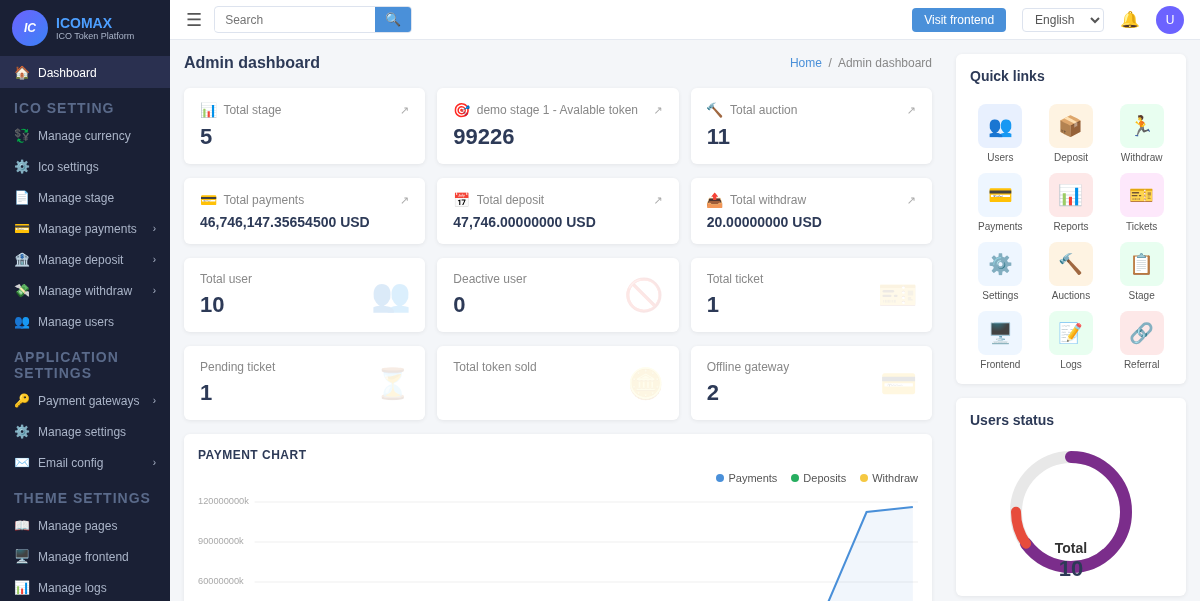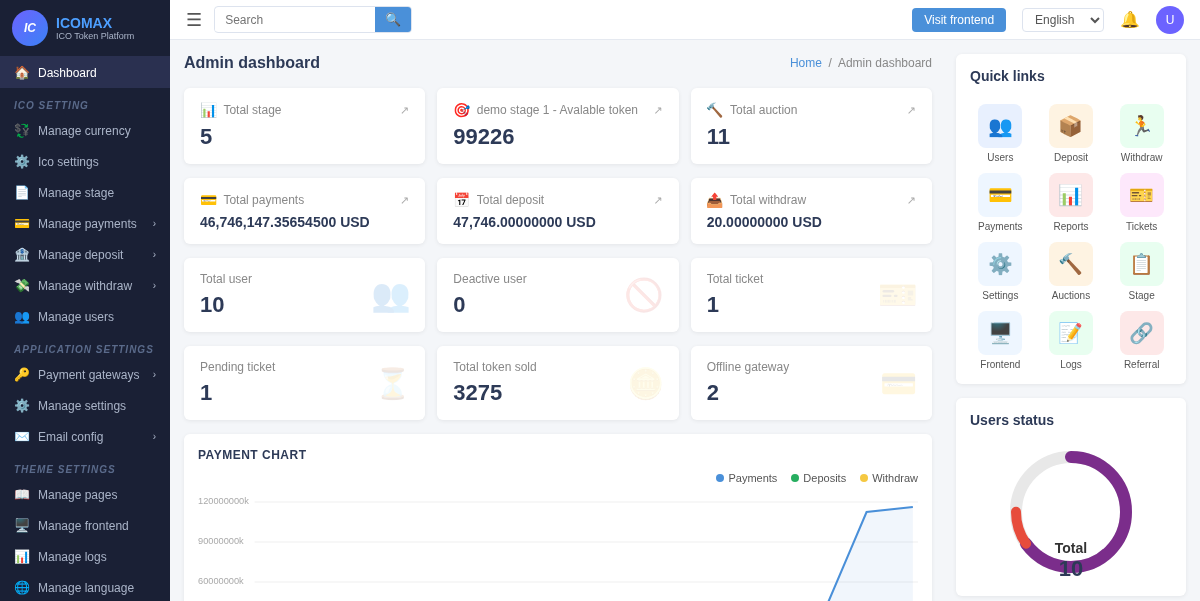--- a/index.html
+++ b/index.html
@@ -8,21 +8,21 @@
     
     .layout { display: flex; height: 601px; overflow: hidden; }
 
     
     .sidebar { width: 170px; background: #1a2035; color: #aab4c8; flex-shrink: 0; overflow-y: auto; }
     .sidebar-logo { display: flex; align-items: center; padding: 10px 12px; border-bottom: 1px solid #2a3050; }
     .sidebar-logo-icon { width: 36px; height: 36px; border-radius: 50%; background: linear-gradient(135deg, #6c63ff, #3b82f6); display: flex; align-items: center; justify-content: center; color: white; font-weight: bold; font-size: 12px; flex-shrink: 0; font-style: italic; }
     .sidebar-logo-text { margin-left: 8px; }
     .sidebar-logo-text .brand { color: #4d9fff; font-weight: 700; font-size: 14px; }
     .sidebar-logo-text .sub { font-size: 9px; color: #aab4c8; }
-    .sidebar-section-label { font-size: 10px; color: #5a6a8a; text-transform: uppercase; letter-spacing: 1px; padding: 12px 14px 4px; font-weight: 600; font-style: italic; }
+    .sidebar-section-label { font-size: 14px; color: #5a6a8a; text-transform: uppercase; letter-spacing: 1px; padding: 12px 14px 4px; font-weight: 600; }
     .sidebar-item { display: flex; align-items: center; padding: 8px 14px; cursor: pointer; color: #aab4c8; font-size: 12px; transition: background 0.2s; position: relative; }
     .sidebar-item.active { background: #2a3050; color: #fff; }
     .sidebar-item .si-icon { width: 16px; margin-right: 8px; text-align: center; font-size: 13px; }
     .sidebar-item .si-arrow { margin-left: auto; font-size: 10px; }
 
     
     .main { flex: 1; display: flex; flex-direction: column; overflow: hidden; }
 
     
     .topbar { background: #fff; border-bottom: 1px solid #e5e9f0; display: flex; align-items: center; padding: 0 16px; height: 40px; flex-shrink: 0; }
@@ -309,21 +309,20 @@
             </div>
             <div class="stat-card-value">1</div>
             <span style="position:absolute;right:14px;top:50%;transform:translateY(-50%);font-size:30px;opacity:0.15;">⏳</span>
           </div>
           <div class="stat-card" style="position:relative">
             <div class="stat-card-header">
               <div class="stat-card-label">
                   <span>Total token sold</span>
                 </div>
             </div>
-            <div class="stat-card-value">3275</div>
             <span style="position:absolute;right:14px;top:50%;transform:translateY(-50%);font-size:30px;opacity:0.12;">🪙</span>
           </div>
           <div class="stat-card" style="position:relative">
             <div class="stat-card-header">
               <div class="stat-card-label">
                   <span>Offline gateway</span>
                 </div>
             </div>
             <div class="stat-card-value">2</div>
             <span style="position:absolute;right:14px;top:50%;transform:translateY(-50%);font-size:30px;opacity:0.12;">💳</span>

